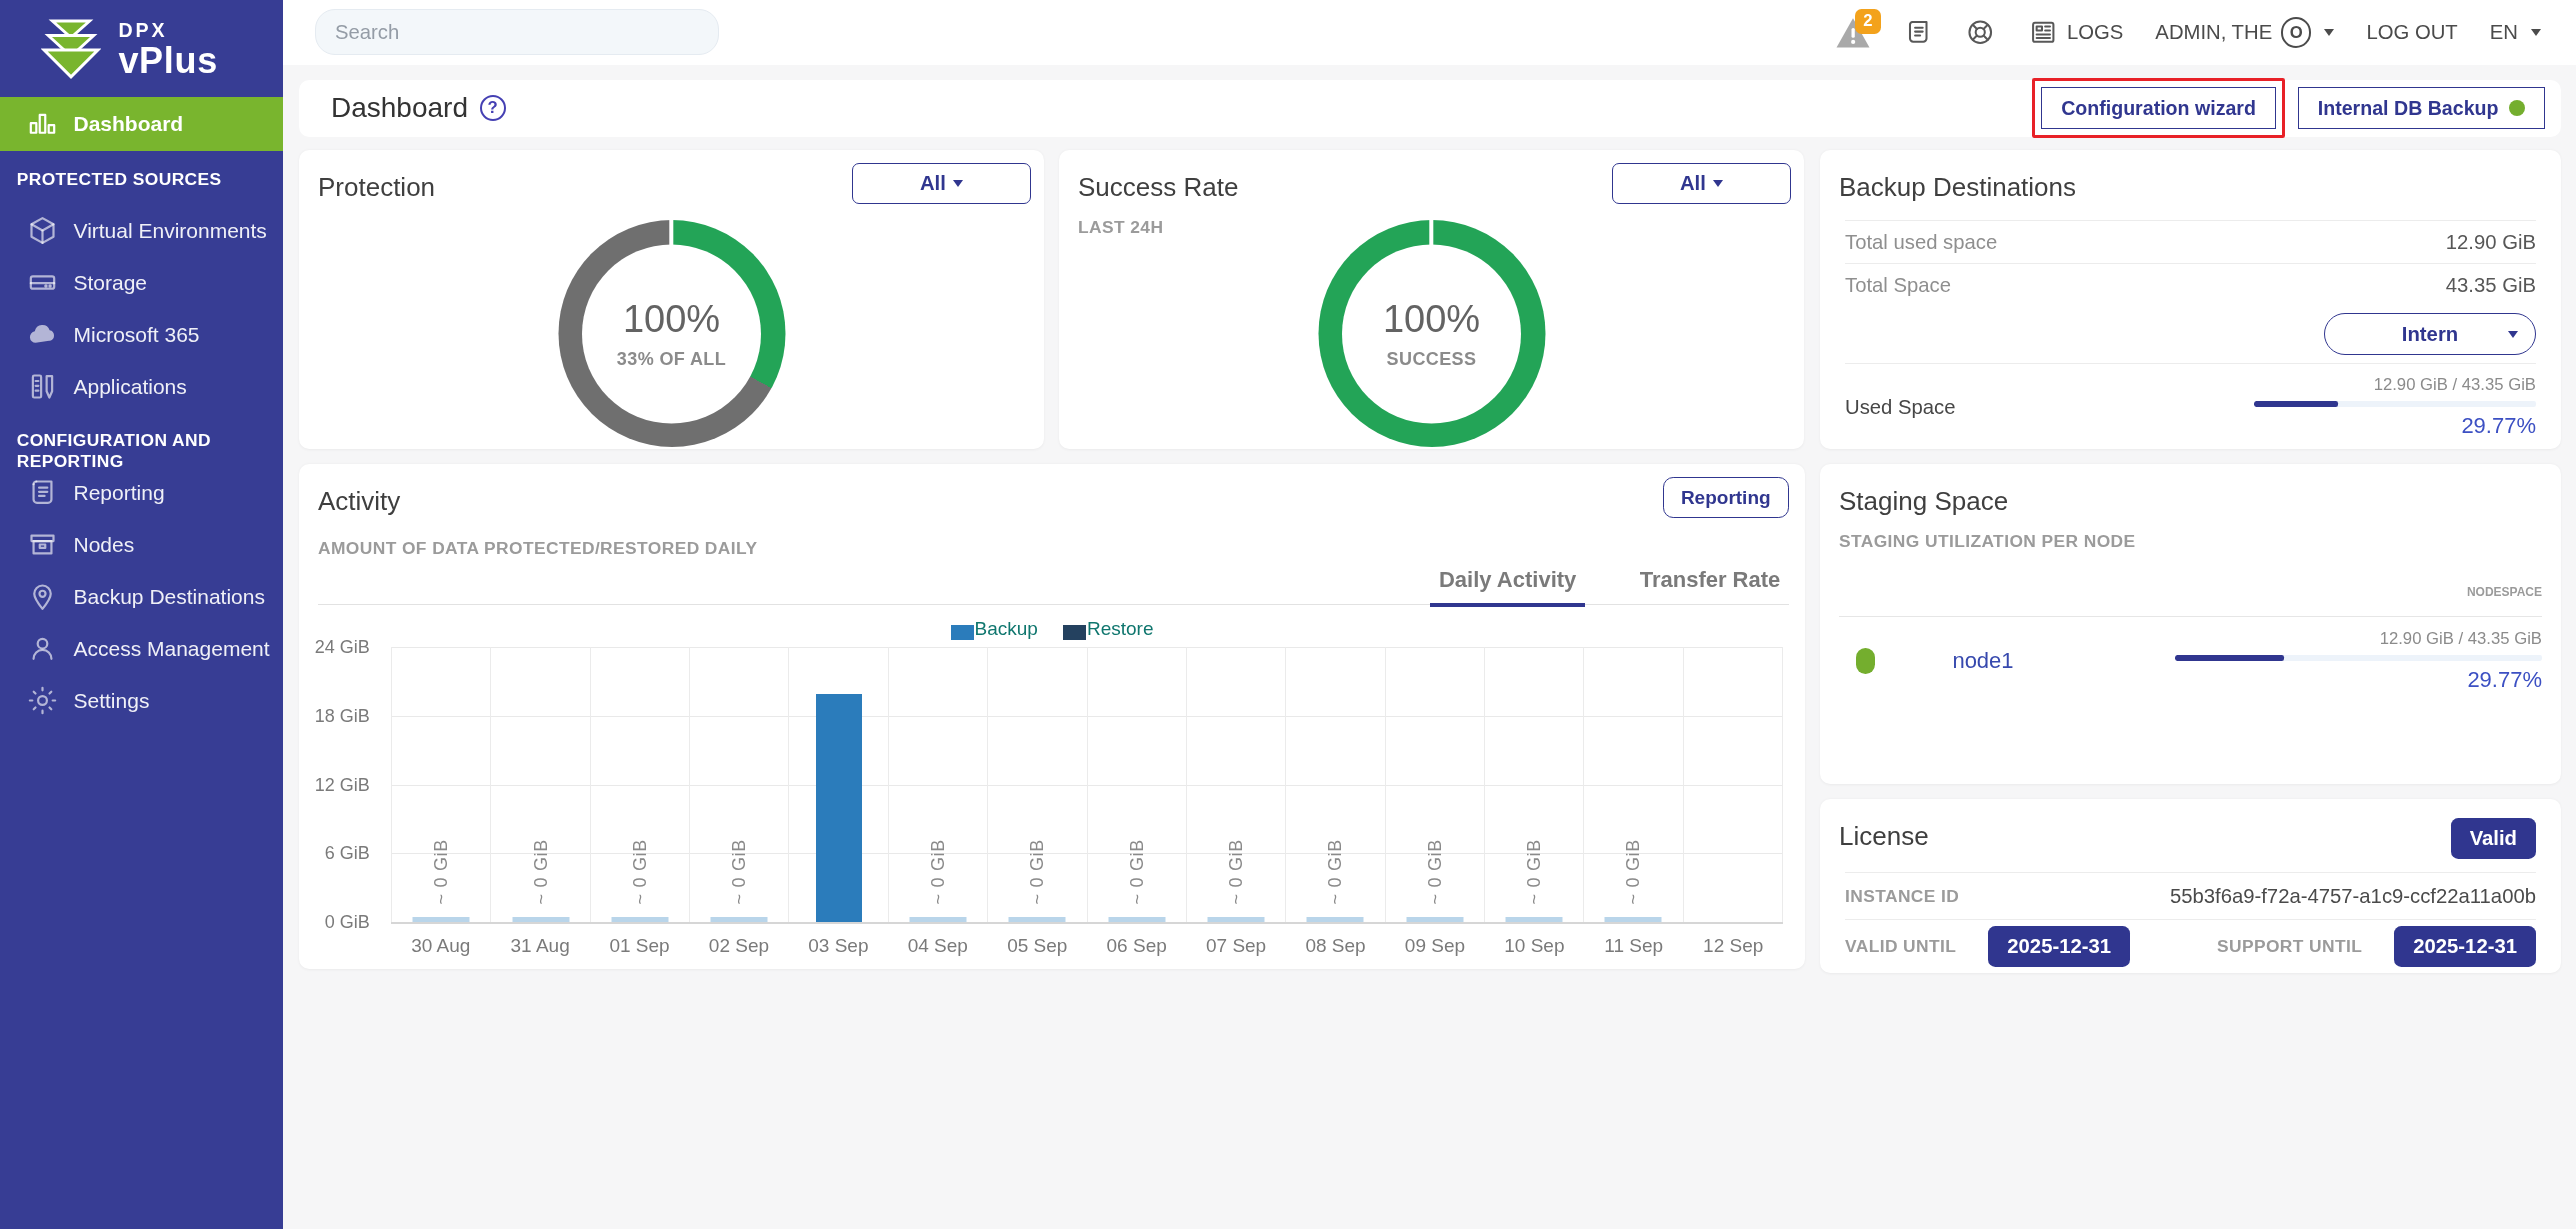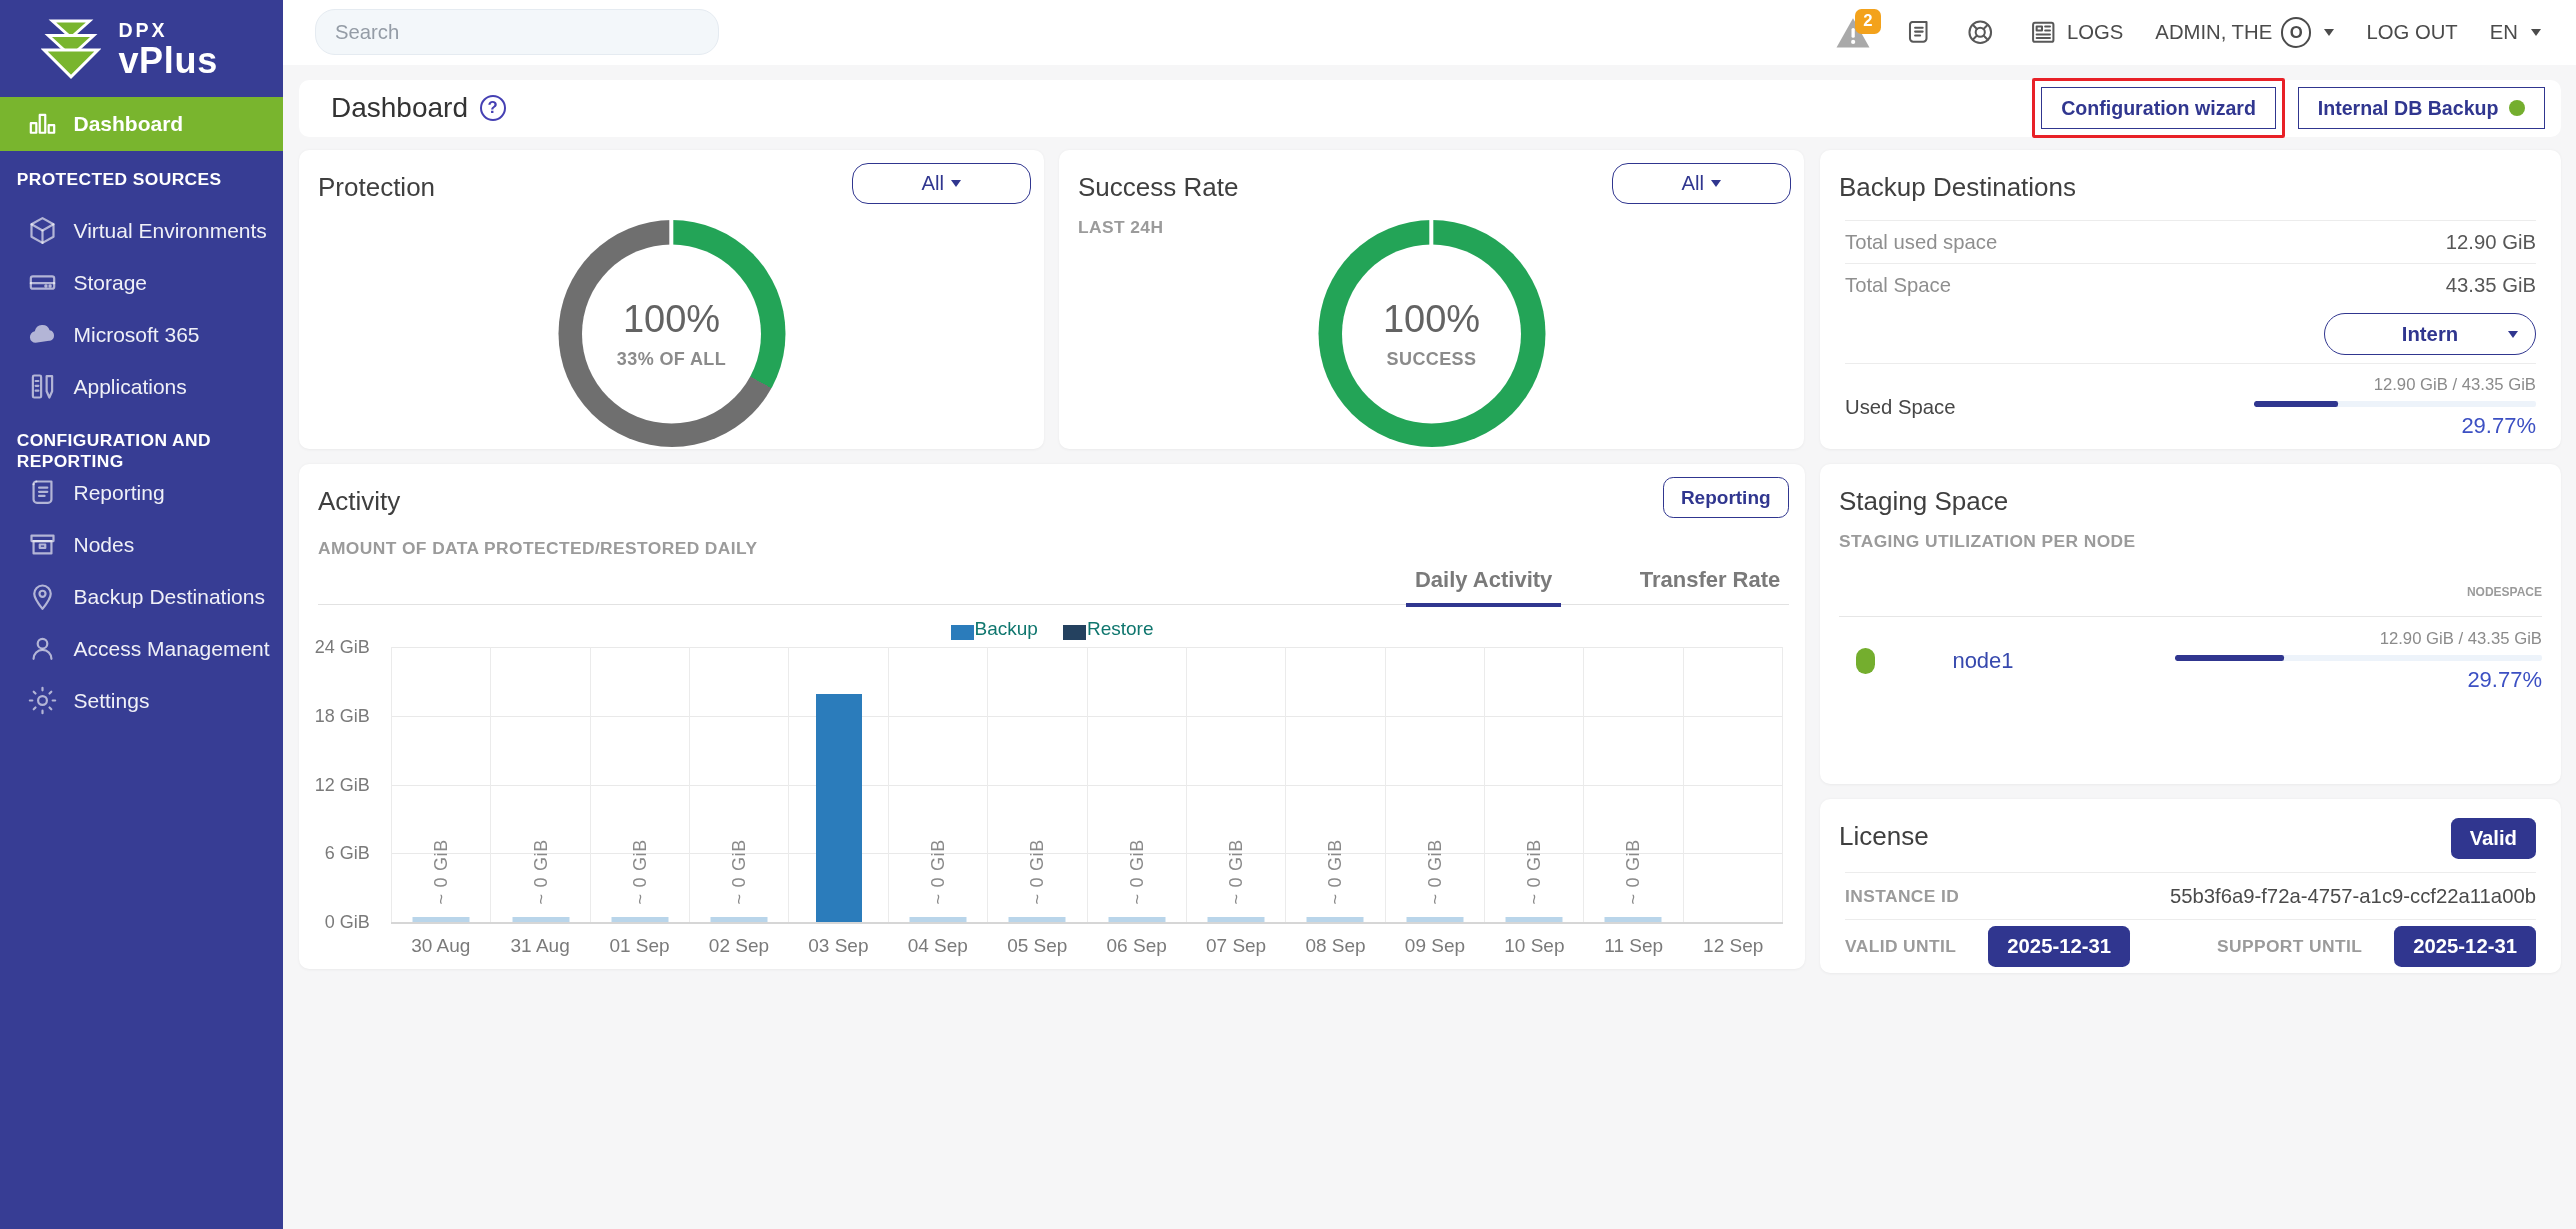--- a/index.html
+++ b/index.html
@@ -59,21 +59,21 @@
   .header-buttons{margin-left:auto; display:flex; align-items:center; gap:13px;}
   .btn-outline{height:42px; border:1.5px solid var(--indigo); border-radius:0; background:#fff;
     color:var(--indigo); font-weight:bold; font-size:19.6px; padding:0 19px;
     display:flex; align-items:center; cursor:pointer; font-family:inherit;}
   .annotation{border:3.6px solid var(--red); padding:5.8px; border-radius:2.2px;}
   .green-dot{width:16px; height:16px; border-radius:50%; background:#74ae2e; margin-left:10.2px;}
   .card{position:absolute; background:#fff; border-radius:10.2px; box-shadow:0 0.7px 2.9px rgba(0,0,0,.05);}
   .card-title{font-size:26px; color:#3f3f3f; position:absolute; left:19px; top:22px;}
   .card-sub{position:absolute; left:19px; font-size:17.4px; font-weight:bold; color:var(--muted); letter-spacing:0.4px;}
   .filter-btn{position:absolute; right:13px; top:13px; width:179px; height:41px; border:1.5px solid var(--indigo);
-    border-radius:16px; background:#fff; color:var(--indigo); font-weight:normal; font-size:20.3px;
+    border-radius:7px; background:#fff; color:var(--indigo); font-weight:bold; font-size:20.3px;
     display:flex; align-items:center; justify-content:center; cursor:pointer;}
   .filter-btn .caret{border-top-color:var(--indigo); margin-left:7.3px;}
   
   .donut{position:absolute; left:50%; top:70px; transform:translateX(-50%);
     width:227px; height:227px; border-radius:50%;}
   .donut-hole{position:absolute; left:50%; top:50%; transform:translate(-50%,-50%);
     width:179px; height:179px; border-radius:50%; background:#fff;
     display:flex; flex-direction:column; align-items:center; justify-content:center;}
   .donut-notch{position:absolute; left:50%; top:-1.5px; transform:translateX(-50%); width:4.4px; height:28px; background:#fff;}
   .donut-pct{font-size:38px; color:#636363;}
@@ -93,21 +93,21 @@
   .usage-block{width:282px;}
   .usage-ratio{font-size:16.7px; color:#8b8b8b; text-align:right; margin-bottom:5.8px;}
   .pbar{height:6.5px; border-radius:2.2px; background:#edf3fa; overflow:hidden;}
   .pbar-fill{height:100%; background:var(--indigo); border-radius:2.2px;}
   .usage-pct{font-size:22px; color:var(--pct); text-align:right; margin-top:5.8px;}
   
   .reporting-btn{position:absolute; right:16px; top:13px; height:41px; border:1.5px solid var(--indigo);
     border-radius:10.2px; color:var(--indigo); font-weight:bold; font-size:19px; background:#fff;
     display:flex; align-items:center; padding:0 17.4px; cursor:pointer;}
   .tabs{position:absolute; left:19px; right:16px; top:103px; height:38px;
-    display:flex; justify-content:flex-end; gap:70px; border-bottom:1.5px solid #e2e2e2;}
+    display:flex; justify-content:flex-end; gap:46px; border-bottom:1.5px solid #e2e2e2;}
   .tab{font-size:22px; font-weight:bold; color:#7a7a7a; padding:0 8.7px 10.2px; cursor:pointer;}
   .tab.active{border-bottom:4.4px solid var(--indigo); margin-bottom:-2.9px;}
   .legend{position:absolute; left:0; right:0; top:154px; display:flex; justify-content:center; gap:25px;}
   .legend-item{display:flex; align-items:flex-end; gap:1px; font-size:19px; color:#0f766e;}
   .swatch{width:23px; height:15.3px;}
   .plot-wrap{position:absolute; left:92px; right:22px; top:183px; height:275px;}
   .gridline{position:absolute; left:0; right:0; height:0.7px; background:#e9e9e9;}
   .gridline.axis{height:1.5px; background:#d6d6d6;}
   .cols{position:absolute; inset:0; display:flex;}
   .chart-col{flex:1; position:relative; border-left:0.7px solid #ebebeb;}

